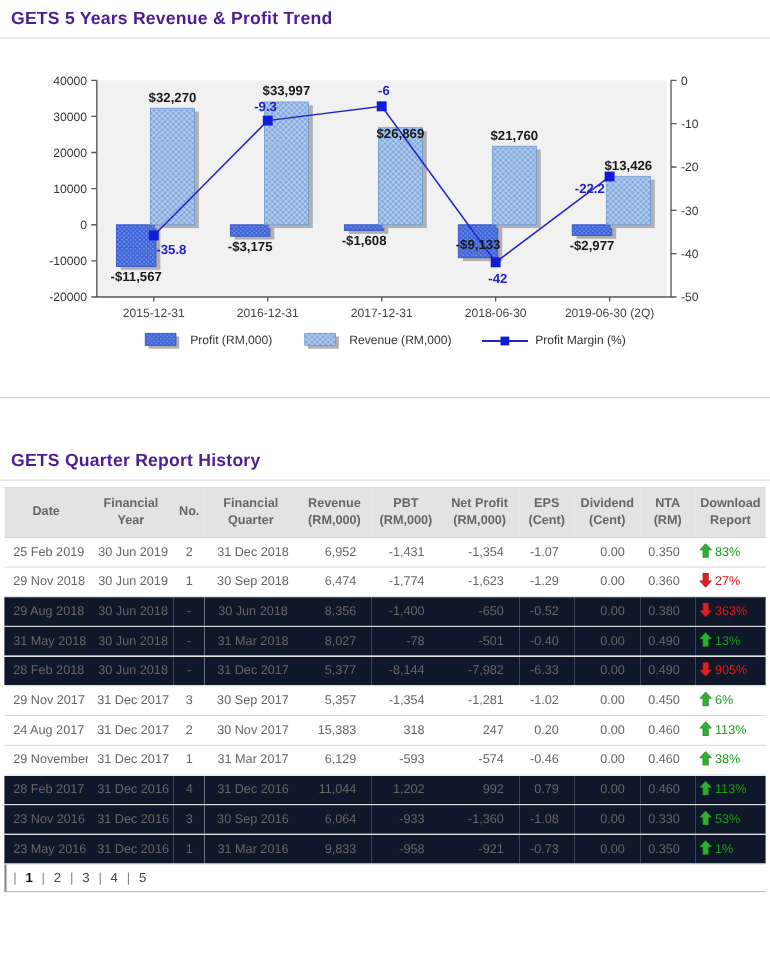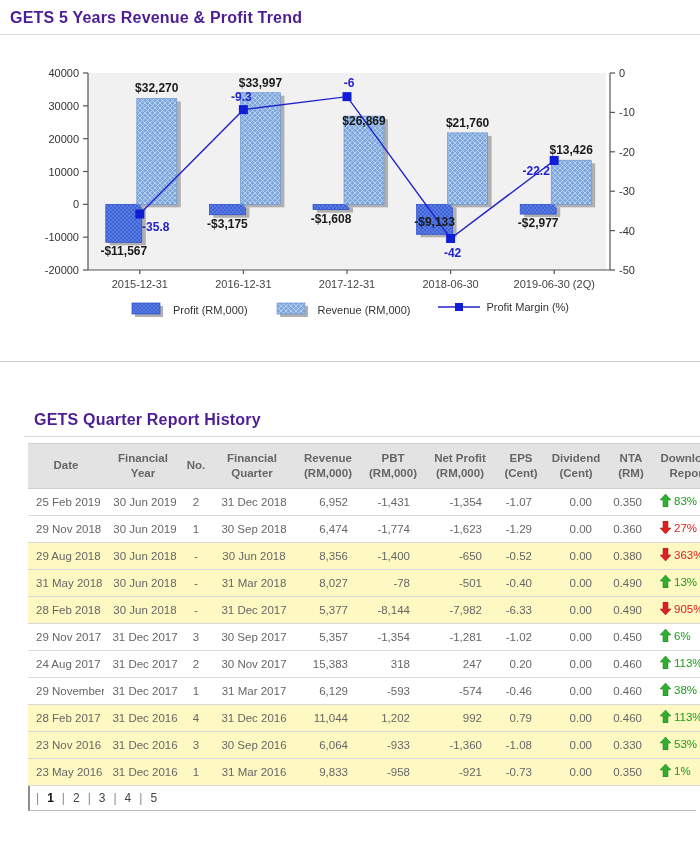--- a/index.html
+++ b/index.html
@@ -11,38 +11,38 @@
     font-size:16px;font-weight:bold;color:#4c1d95;
     padding:9px 12px 7px 10px;letter-spacing:.2px;
   }
   .divider{height:0;border-top:1px solid #dcdcdc;margin:0;}
   .divider.strong{border-top:1px solid #cfcfcf;}
   
   #chart-wrap{margin-top:28px;}
   #chart-svg{display:block;}
   svg text{font-family:"Liberation Sans", sans-serif;}
   .legend{
-    display:flex;justify-content:center;align-items:flex-start;gap:28px;
+    display:flex;justify-content:center;align-items:center;gap:28px;
     font-size:11px;color:#333;margin-top:6px;
   }
   .legend-item{display:flex;align-items:center;gap:6px;}
-  .section2{margin-top:40px;margin-left:24px;}
+  .section2{margin-top:40px;}
   
   .tbl-wrap{margin:6px 4px 0 4px;}
   table{width:692px;border-collapse:collapse;table-layout:fixed;font-size:11.5px;color:#666;}
   thead th{
     background:#e3e3e3;color:#666;font-weight:bold;font-size:11.5px;
     padding:7px 3px;text-align:center;line-height:1.3;
     border-top:1px solid #cfcfcf;border-bottom:1px solid #cfcfcf;
   }
   tbody td{
     padding:5px 4px;border-bottom:1px solid #d9d9d9;height:16px;
     white-space:nowrap;overflow:hidden;
   }
-  tbody tr.shaded{background:#fef9c3;}
+  tbody tr.shaded{background:#0f172a;}
   .al{text-align:center;padding-left:8px;}
   .ac{text-align:center;}
   .ar{text-align:right;padding-right:14px;}
   .dl{text-align:left;padding-left:4px;}
   .dl .arrow{display:inline-block;vertical-align:-2px;margin-right:3px;}
   .pct-up{color:#1a9c1a;font-weight:normal;}
   .pct-down{color:#e31b1b;font-weight:normal;}
   .pagination{
     margin:0 4px;padding:5px 6px;border-left:2px solid #8d8d8d;
     border-bottom:1px solid #bdbdbd;font-size:12px;color:#555;

